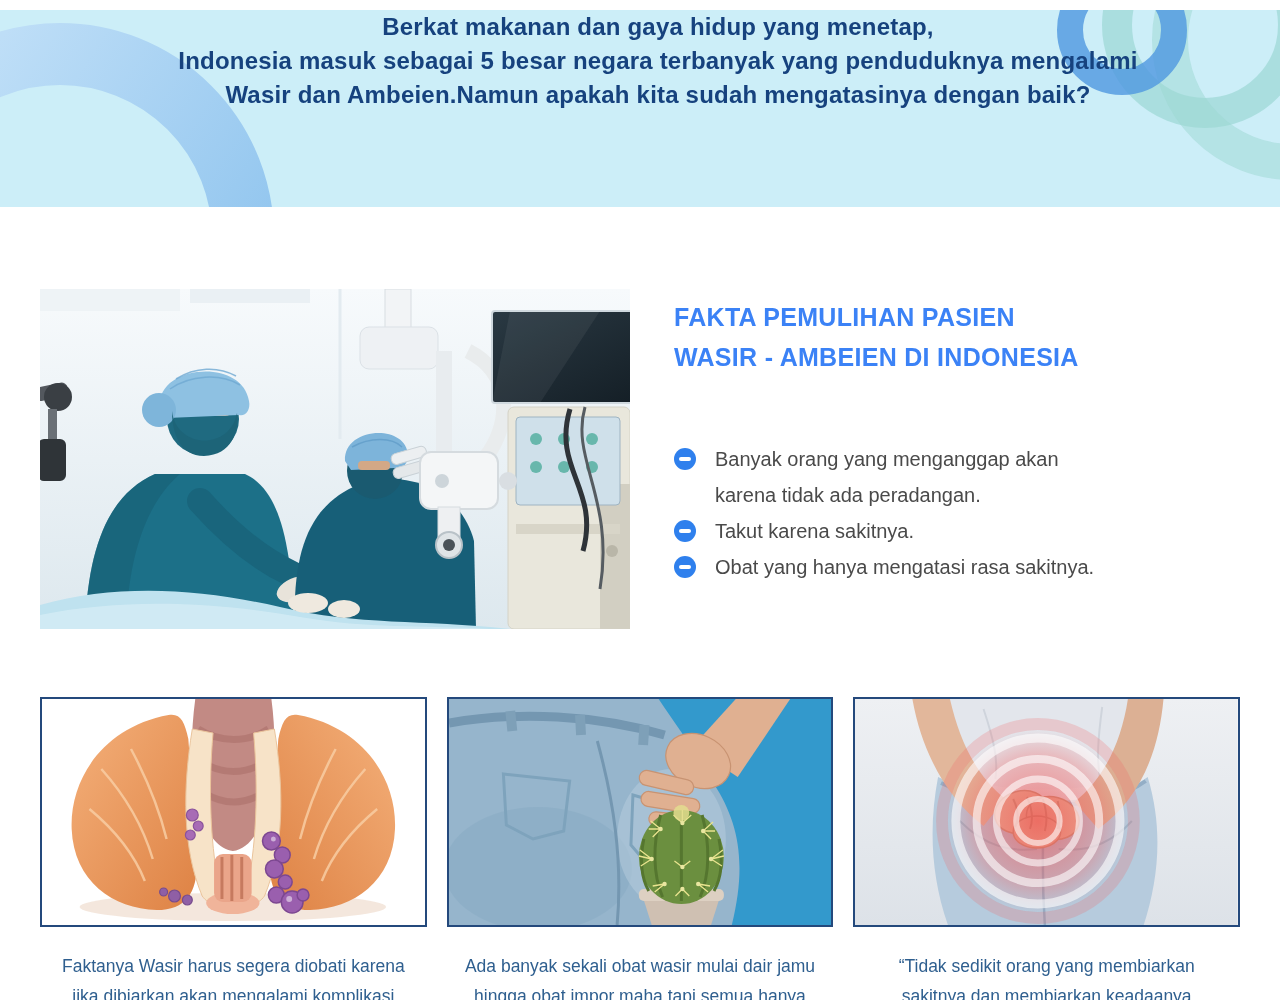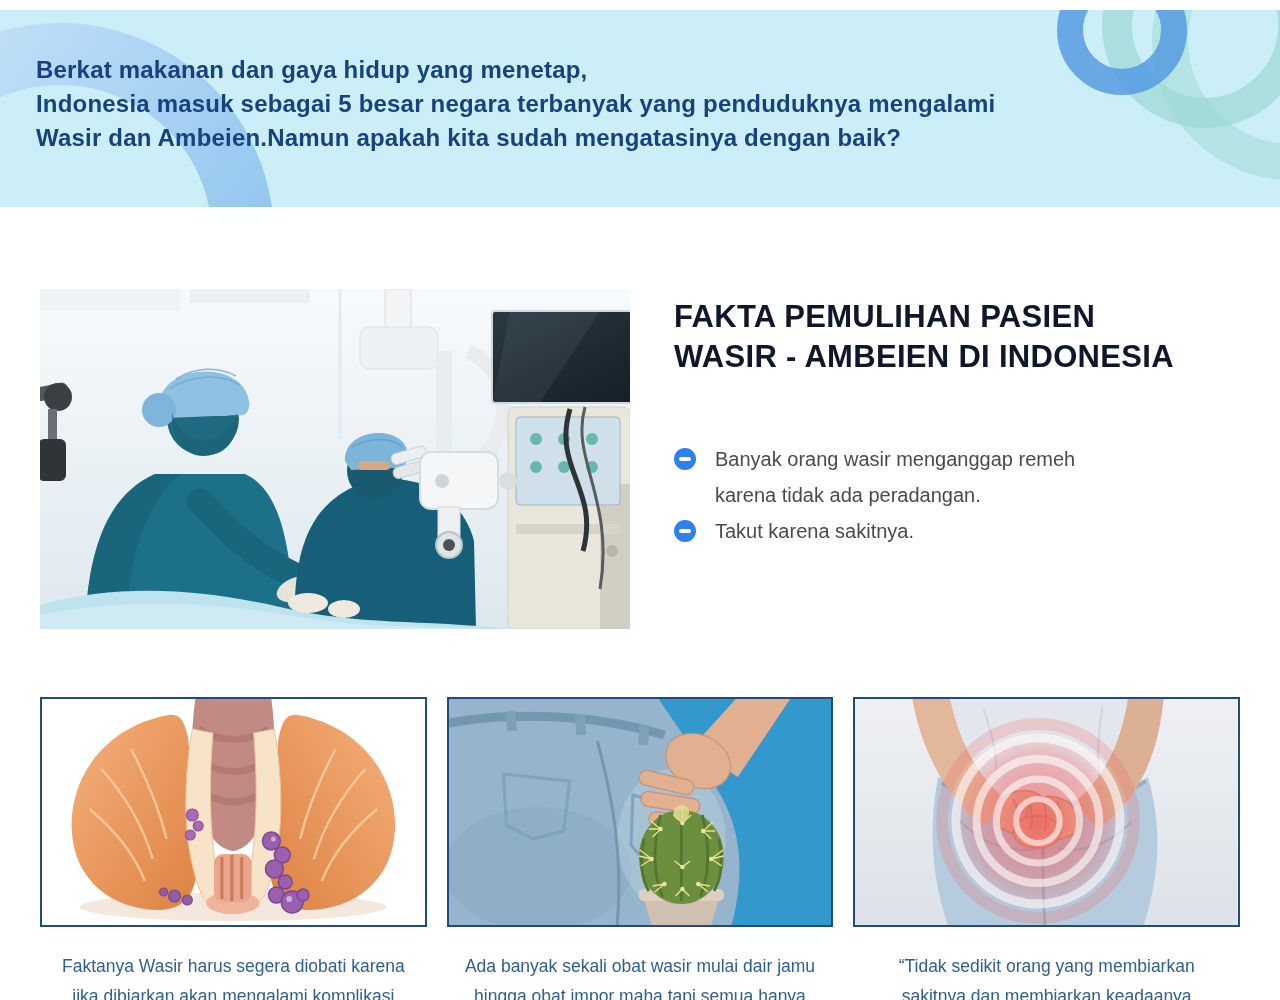--- a/index.html
+++ b/index.html
@@ -9,35 +9,35 @@
     font-family:"Liberation Sans", sans-serif;
   }
   
   .hero{
     position:absolute;top:10px;left:0;width:1280px;height:197px;
     background:#cceef8;overflow:hidden;
   }
   .hero-deco{position:absolute;top:0;left:0;width:1280px;height:197px;display:block;}
   .hero-text{
     position:relative;z-index:2;
-    padding-top:43px;text-align:left;
+    text-align:center;
     font-size:24px;font-weight:bold;line-height:34px;
     color:#16427e;white-space:pre-line;letter-spacing:.2px;margin-left:36px;
   }
   
   .photo-box{
     position:absolute;top:289px;left:40px;width:590px;height:340px;overflow:hidden;
   }
   .photo-box svg{display:block;}
   .facts-col{
     position:absolute;top:297px;left:674px;width:566px;
   }
   .facts-heading{
-    margin:0;font-size:31px;line-height:40px;font-weight:bold;
-    color:#0f172a;white-space:pre-line;letter-spacing:.3px;
+    margin:0;font-size:25px;line-height:40px;font-weight:bold;
+    color:#3b82f6;white-space:pre-line;letter-spacing:.3px;
   }
   .facts-list{
     list-style:none;margin:64px 0 0 0;padding:0;
   }
   .facts-list li{
     display:flex;align-items:flex-start;
     font-size:20px;line-height:36px;color:#4a4a4a;
   }
   .bullet{
     flex:0 0 auto;width:22px;height:22px;border-radius:50%;
@@ -165,26 +165,30 @@
     <ellipse cx="304" cy="320" rx="16" ry="9" fill="#efe9df"></ellipse>
   </svg>
 </div>
 
 <div class="facts-col">
   <h1 class="facts-heading">FAKTA PEMULIHAN PASIEN
 WASIR - AMBEIEN DI INDONESIA</h1>
   <ul class="facts-list">
     <li>
       <span class="bullet"></span>
-      <span class="fact-text">Banyak orang wasir menganggap remeh
+      <span class="fact-text">Banyak orang yang menganggap akan
 karena tidak ada peradangan.</span>
     </li>
     <li>
       <span class="bullet"></span>
       <span class="fact-text">Takut karena sakitnya.</span>
+    </li>
+    <li>
+      <span class="bullet"></span>
+      <span class="fact-text">Obat yang hanya mengatasi rasa sakitnya.</span>
     </li>
   </ul>
 </div>
 
 <section class="cards">
 
   <figure class="card">
     <div class="card-img">
       <svg viewBox="0 0 387 226" xmlns="http://www.w3.org/2000/svg" preserveAspectRatio="none">
         <defs>

